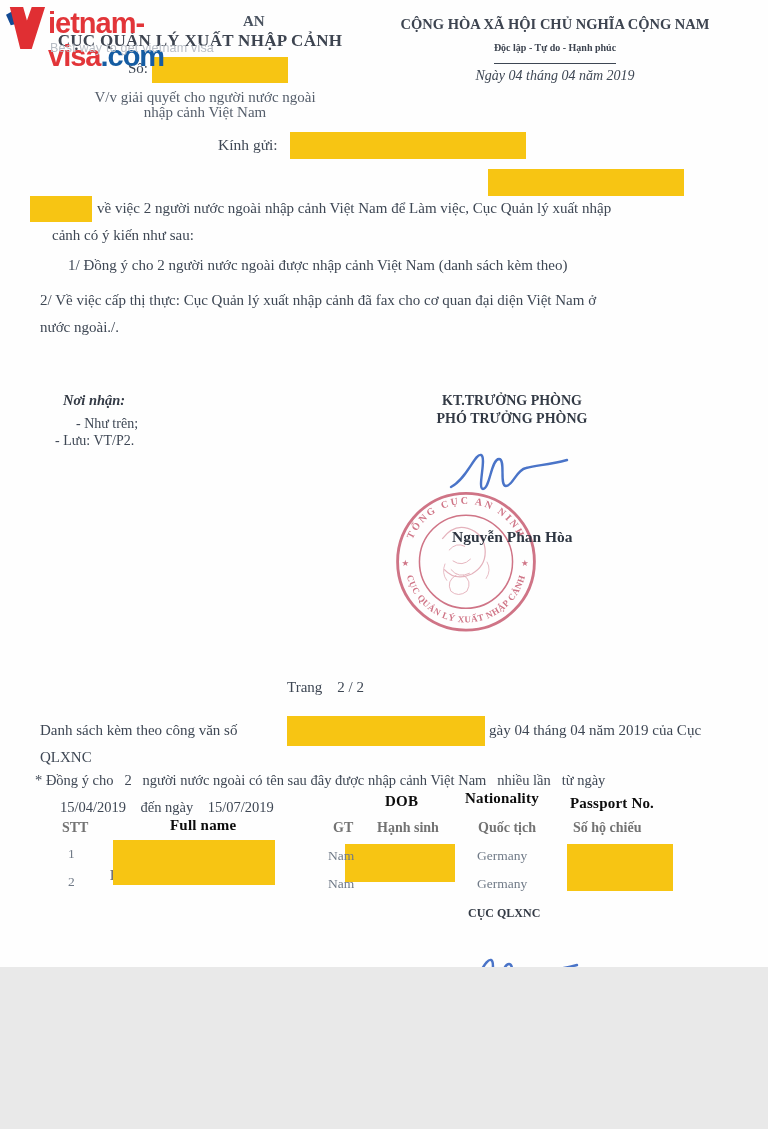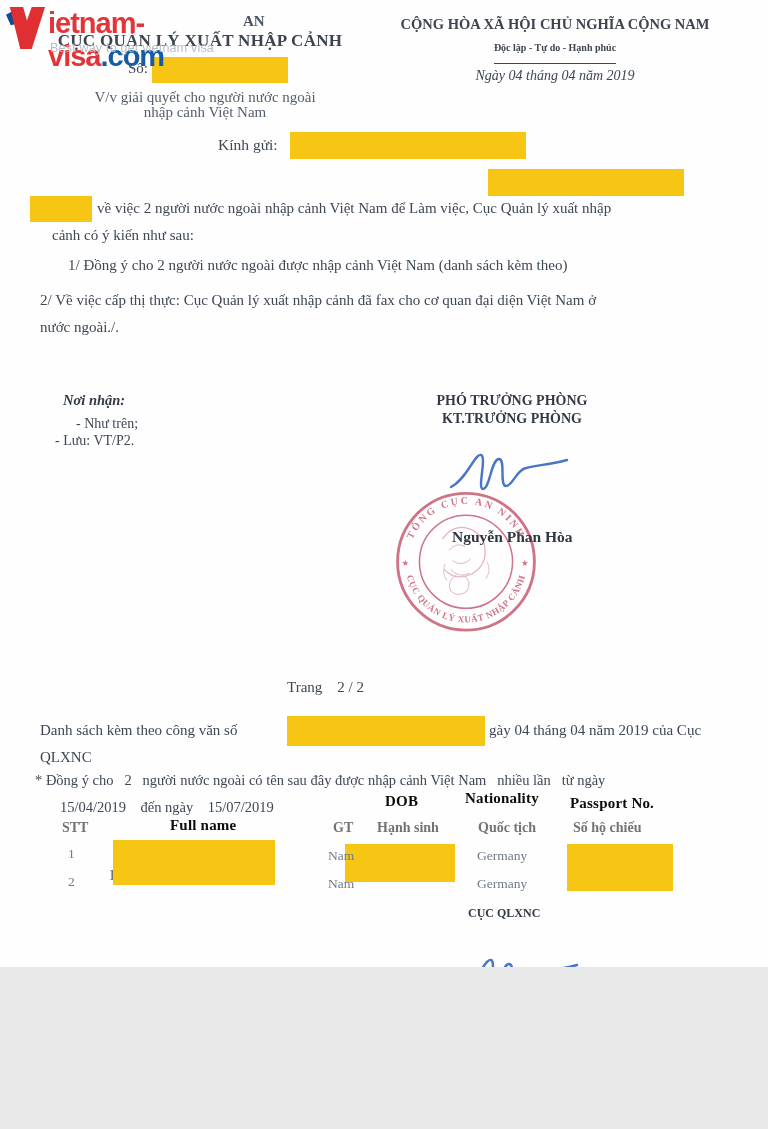--- a/index.html
+++ b/index.html
@@ -78,22 +78,22 @@
 
   <div class="abs body-txt" style="left:40px; top:257px;margin-left:28px;">1/ Đồng ý cho 2 người nước ngoài được nhập cảnh Việt Nam (danh sách kèm theo)</div>
   <div class="abs body-txt" style="left:40px; top:292px;">2/ Về việc cấp thị thực: Cục Quản lý xuất nhập cảnh đã fax cho cơ quan đại diện Việt Nam ở</div>
   <div class="abs body-txt" style="left:40px; top:319px;">nước ngoài./.</div>
 
   <div class="abs b i" style="left:63px; top:392px; font-size:14.5px; color:#333a45;">Nơi nhận:</div>
   <div class="abs" style="left:55px; top:416px; font-size:14px;margin-left:21px;">- Như trên;</div>
   <div class="abs" style="left:55px; top:433px; font-size:14px;">- Lưu: VT/P2.</div>
 
   <div class="abs sign-title center" style="left:412px; top:392px; width:200px;">
+    <div>KT.TRƯỞNG PHÒNG</div>
     <div>PHÓ TRƯỞNG PHÒNG</div>
-    <div>KT.TRƯỞNG PHÒNG</div>
   </div>
 
   <svg class="abs" style="left:445px; top:445px; z-index:6;" width="130" height="50" viewBox="0 0 130 50">
     <path class="sig-path" d="M6,42 C22,34 30,8 36,10 C42,12 32,44 38,44 C45,44 46,14 54,14 C61,14 54,41 61,41 C68,41 71,25 81,23 C93,20 103,20 122,15"></path>
   </svg>
 
   <svg class="abs stamp-svg" style="left:390px; top:480px;" width="152" height="152" viewBox="0 0 160 160">
     <defs>
       <path id="a1t" d="M 19,86 A 61,61 0 0 1 141,86"></path>
       <path id="a1b" d="M 16,86 A 64,64 0 0 0 144,86"></path>

